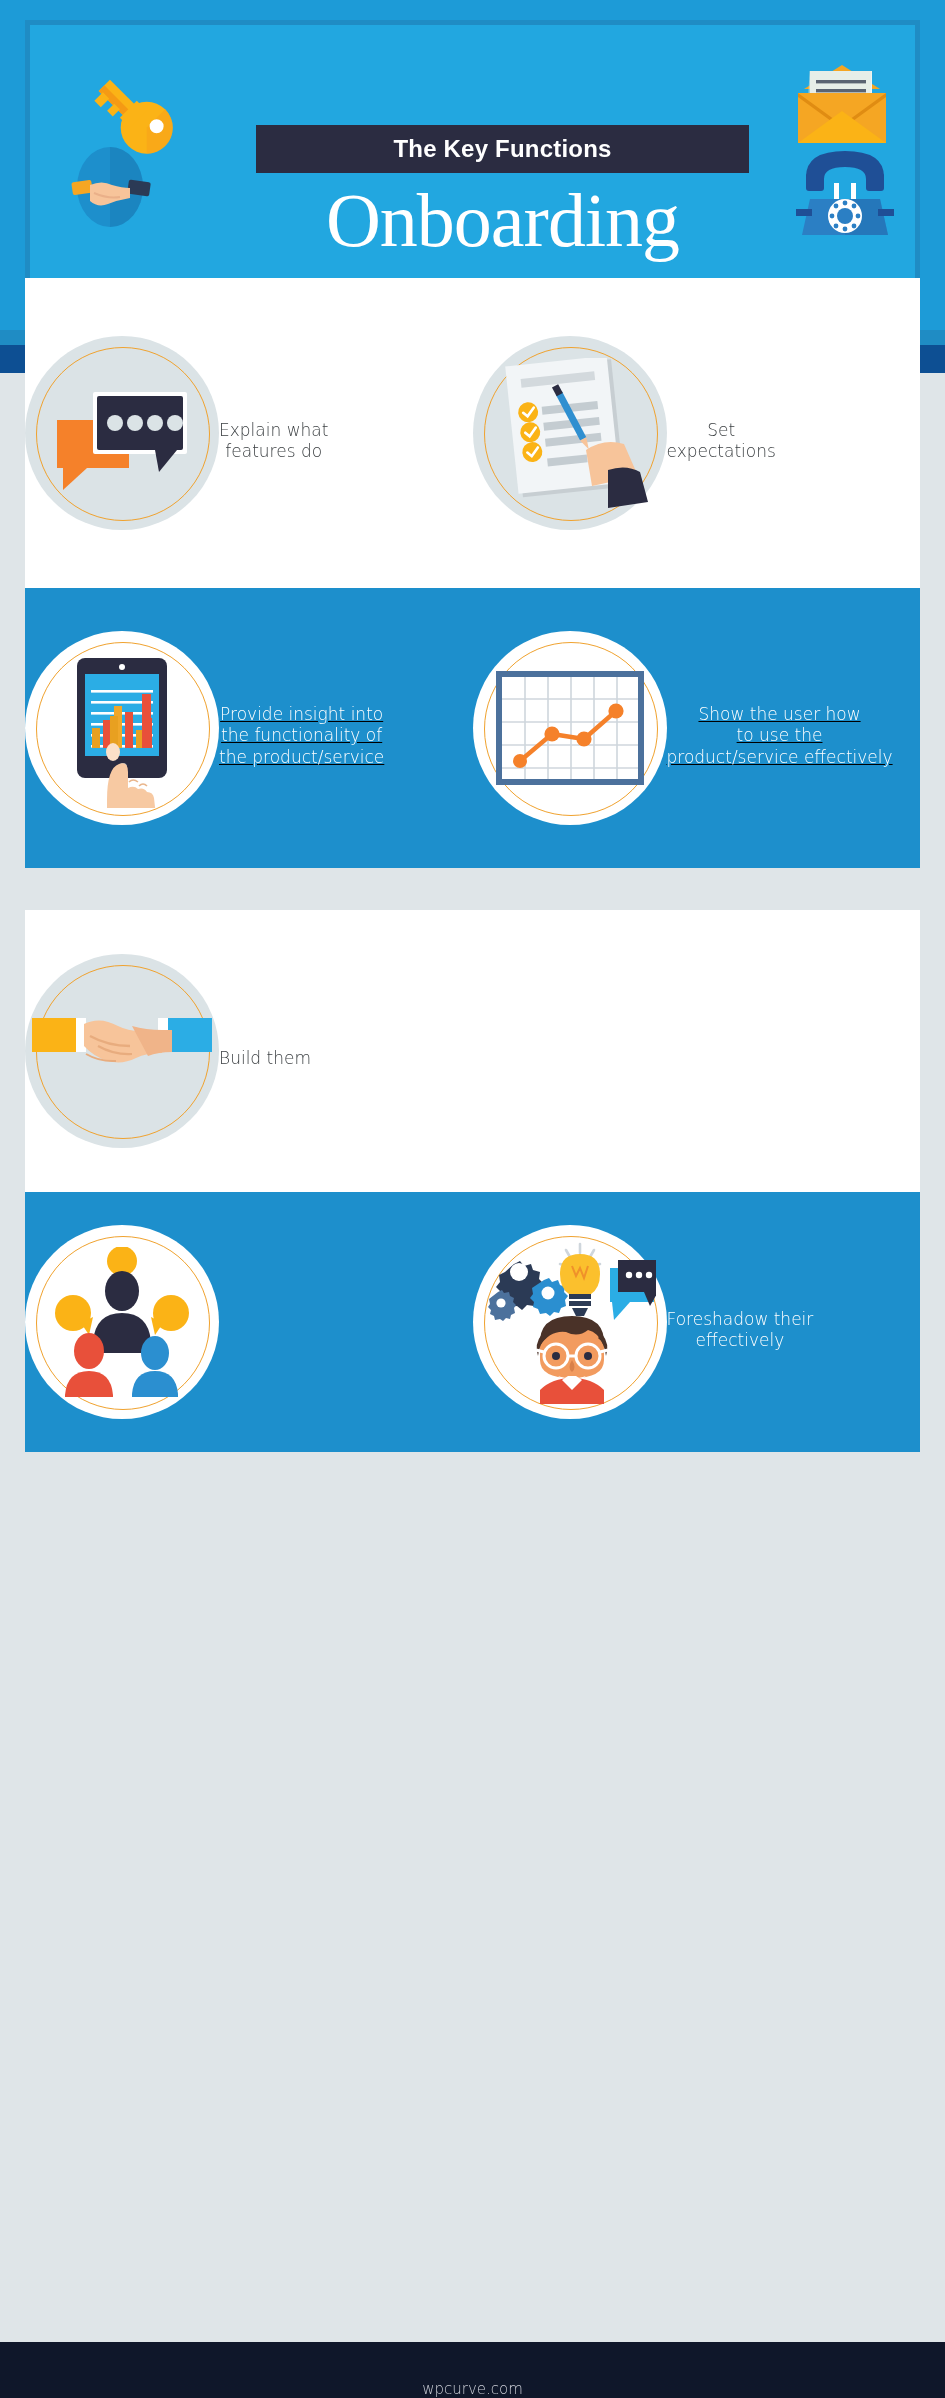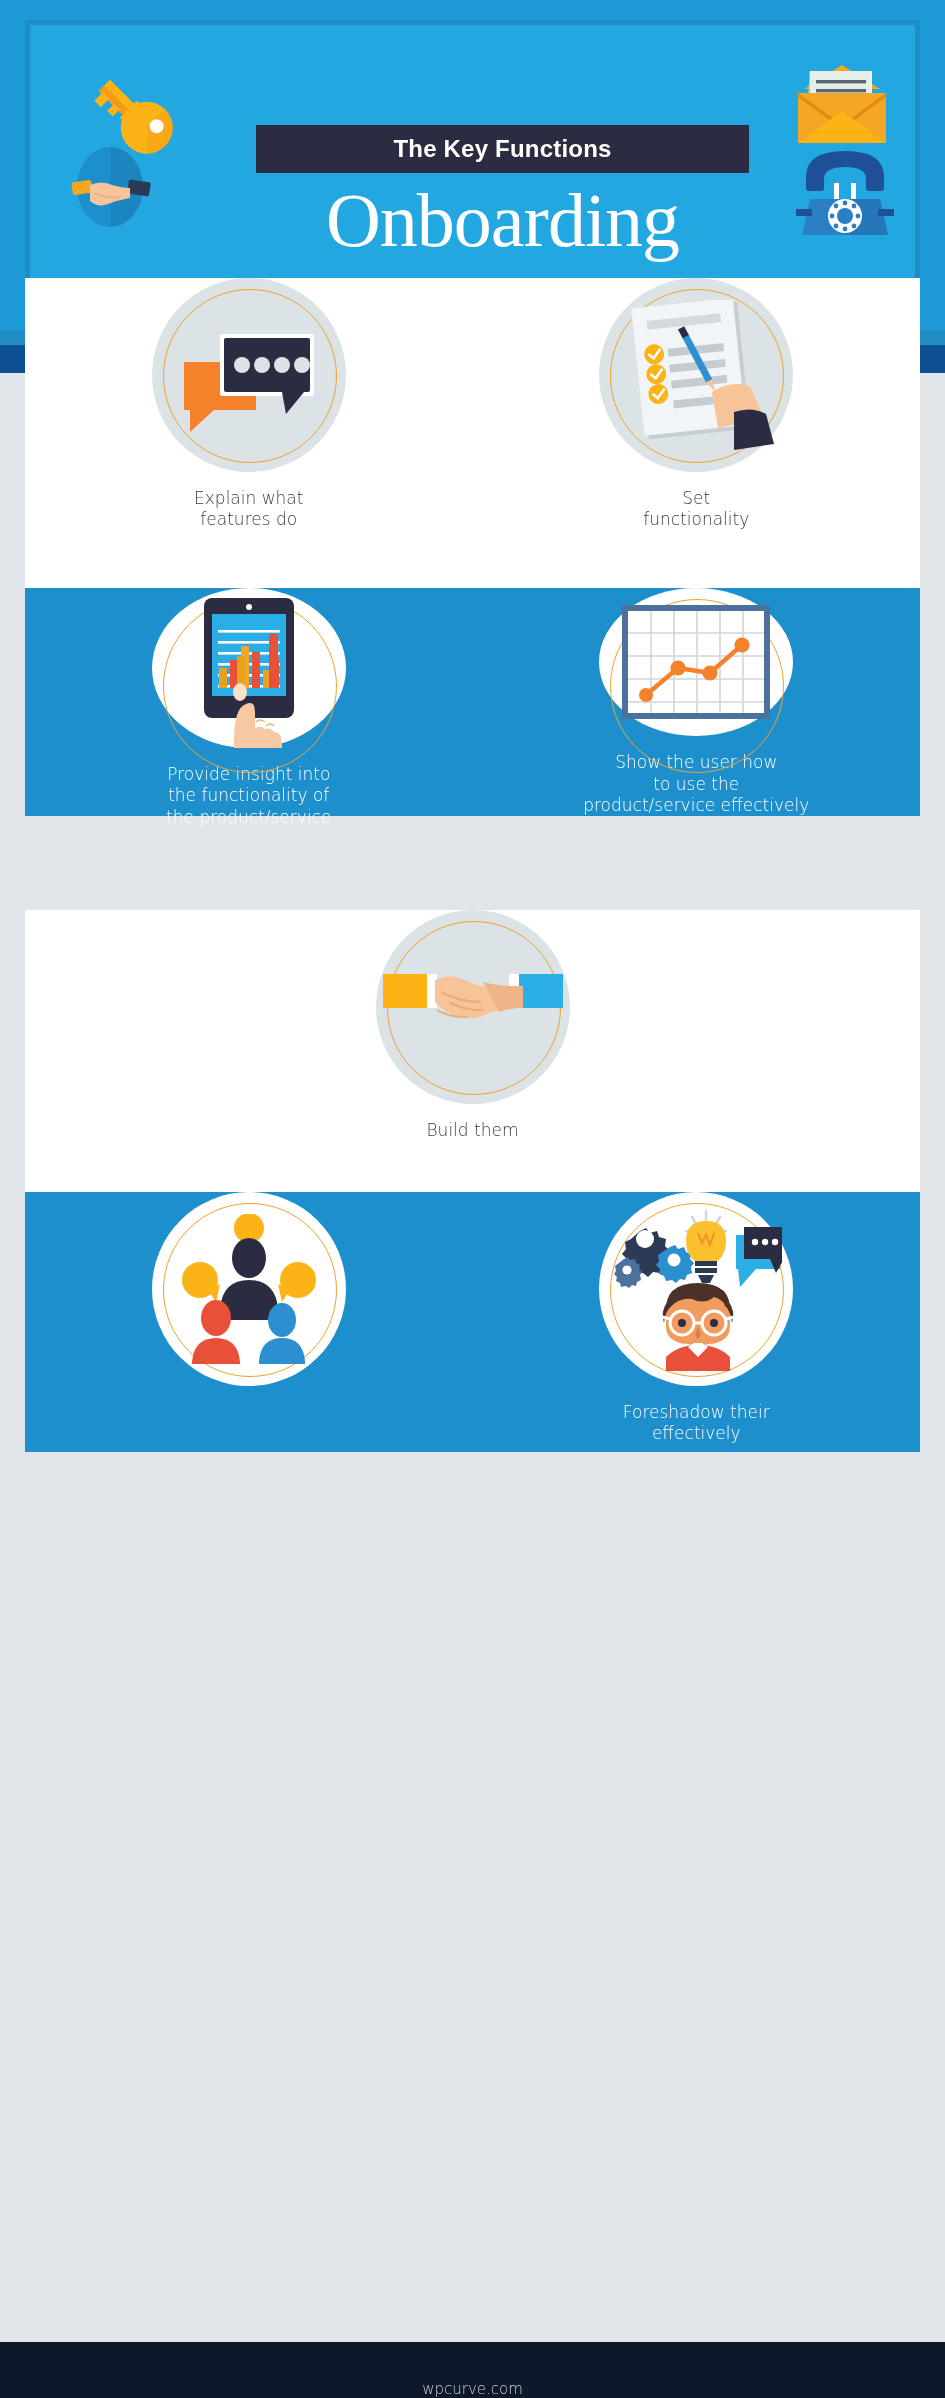--- a/index.html
+++ b/index.html
@@ -97,28 +97,28 @@
   .row {
     position: absolute;
     left: 25px;
     width: 895px;
     display: flex;
   }
   .row.white { background: #ffffff; }
   .row.blue  { background: #1d8fcc; }
 
   #row1 { top: 278px; height: 310px; }
-  #row2 { top: 588px; height: 228px; }
+  #row2 { top: 588px; height: 280px; text-decoration: underline; }
   #row3 { top: 910px; height: 282px; }
   #row4 { top: 1192px; height: 260px; }
 
   .cell {
     flex: 1 1 50%;
     display: flex;
-    flex-direction: column;
+    flex-direction: row;
     align-items: center;
   }
   .badge {
     position: relative;
     width: 194px;
     height: 194px;
     border-radius: 50%;
     display: flex;
     align-items: center;
     justify-content: center;
@@ -301,21 +301,21 @@
             <rect x="96" y="22" width="7" height="52" fill="#2f8fd0"></rect>
             <polygon points="96,74 103,74 99.5,86" fill="#f7c49a"></polygon>
             <rect x="96" y="14" width="7" height="10" fill="#2b2c41"></rect>
           </g>
           <path d="M96 92 q18 -12 38 -6 l14 32 l-46 10 Z" fill="#f7c49a"></path>
           <path d="M118 112 q18 -6 32 2 l8 30 l-40 6 Z" fill="#2b2c41"></path>
         </svg>
       </div>
       <div class="caption dark">
         <span style="white-space:pre-line">Set
-functionality</span>
+expectations</span>
       </div>
     </div>
   </div>
 
   <div class="row blue" id="row2">
 
     <div class="cell">
       <div class="badge white">
         <svg width="150" height="160" viewBox="0 0 150 160">
           <rect x="30" y="10" width="90" height="120" rx="8" fill="#2b2c41"></rect>

